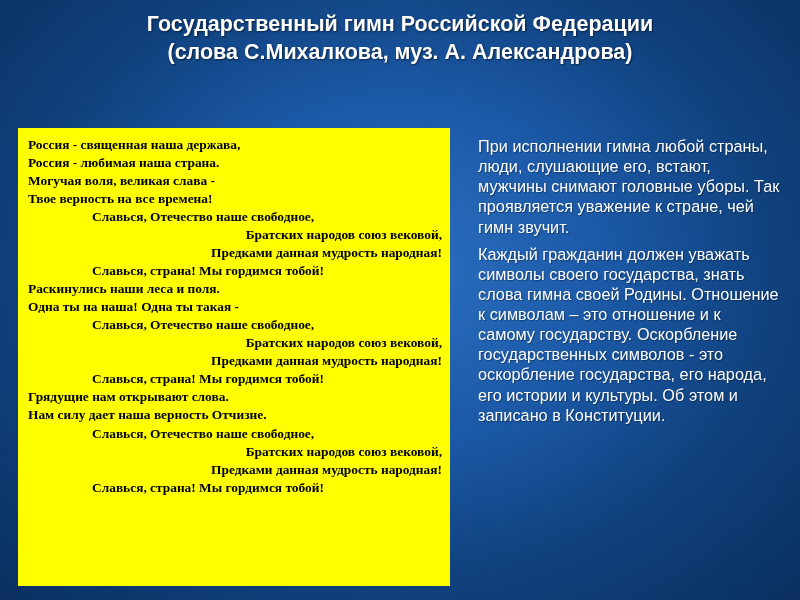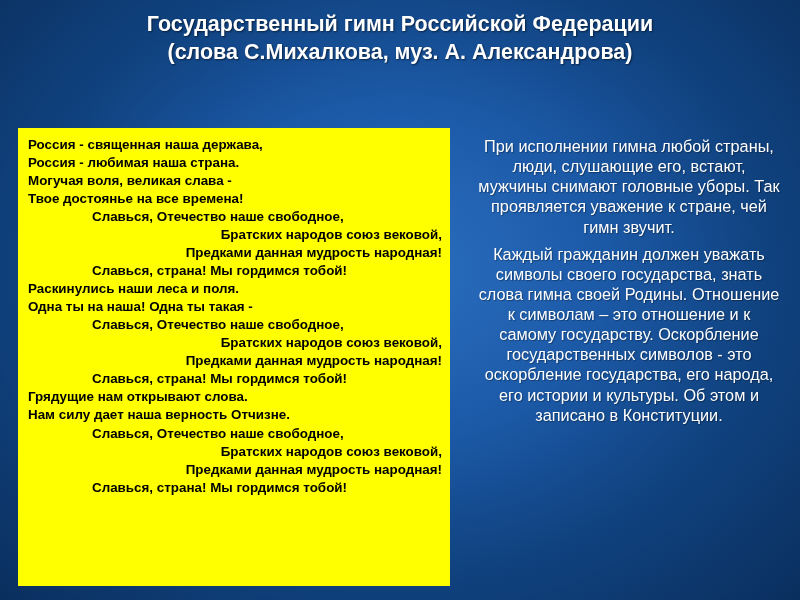--- a/index.html
+++ b/index.html
@@ -41,20 +41,21 @@
     width: 432px;
     height: 458px;
     background: #ffff00;
     box-sizing: border-box;
     padding: 8px 8px 6px 10px;
     color: #000000;
     font-size: 13.4px;
     font-weight: bold;
     line-height: 1.345;
     overflow: hidden;
+    font-family: Liberation Serif, serif;
   }
   .lyr {
     white-space: pre;
     display: block;
   }
   .lyr.indent {
     padding-left: 64px;
   }
   .lyr.indent2 {
     padding-left: 70px;
@@ -65,38 +66,37 @@
     left: 478px;
     top: 136px;
     width: 302px;
     color: #ffffff;
     font-size: 16.3px;
     line-height: 1.235;
     text-shadow: 1px 1px 1px rgba(0,0,0,0.35);
   }
   .right-col p {
     margin: 0 0 7px 0;
-    text-align: center;
   }
 </style>
 </head>
 <body>
 
 <div class="slide">
 
   <div class="title-block">
     <span class="title-line">Государственный гимн Российской Федерации</span>
     <span class="title-line">(слова С.Михалкова, муз. А. Александрова)</span>
   </div>
 
   <div class="lyrics-box">
     <span class="lyr">Россия - священная наша держава,</span>
     <span class="lyr">Россия - любимая наша страна.</span>
     <span class="lyr">Могучая воля, великая слава -</span>
-    <span class="lyr">Твое достоянье на все времена!</span>
+    <span class="lyr">Твое верность на все времена!</span>
     <span class="lyr indent">Славься, Отечество наше свободное,</span>
     <span class="lyr indent2">Братских народов союз вековой,</span>
     <span class="lyr indent2">Предками данная мудрость народная!</span>
     <span class="lyr indent">Славься, страна! Мы гордимся тобой!</span>
     <span class="lyr">Раскинулись наши леса и поля.</span>
     <span class="lyr">Одна ты на наша! Одна ты такая -</span>
     <span class="lyr indent">Славься, Отечество наше свободное,</span>
     <span class="lyr indent2">Братских народов союз вековой,</span>
     <span class="lyr indent2">Предками данная мудрость народная!</span>
     <span class="lyr indent">Славься, страна! Мы гордимся тобой!</span>

